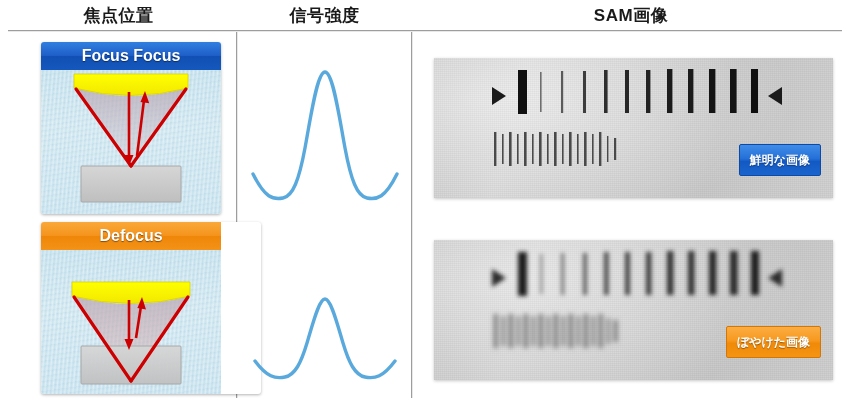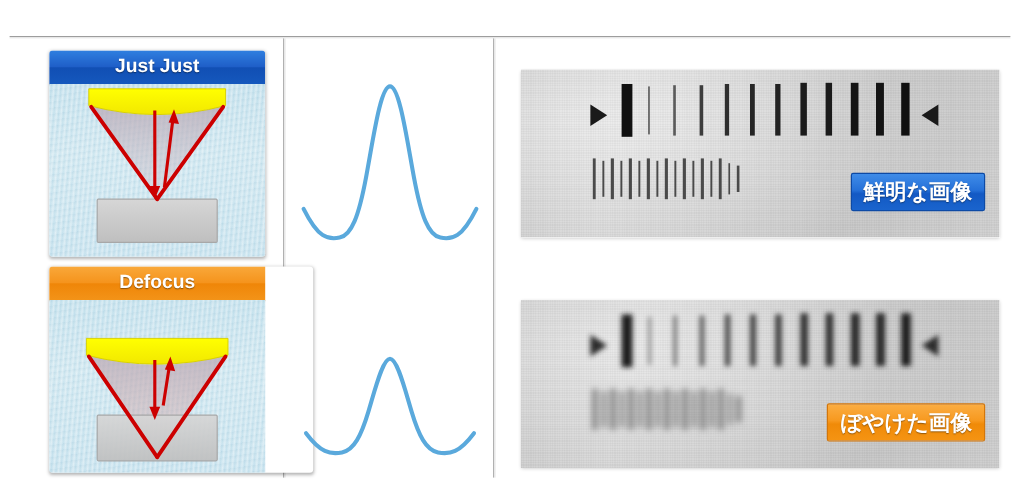--- a/index.html
+++ b/index.html
@@ -56,62 +56,67 @@
 
   
   .curvebox{position:absolute;}
   .curve-1{left:245px;top:52px;width:160px;height:165px;}
   .curve-2{left:245px;top:285px;width:160px;height:105px;}
 
   
   .sam{position:absolute;left:434px;width:399px;height:140px;
        overflow:hidden;box-shadow:0 1px 3px rgba(0,0,0,.22);}
   .sam-1{top:58px;}
-  .sam-2{top:250px;}
+  .sam-2{top:240px;}
   .sam-bg{position:absolute;inset:0;}
   .sam-bg-sharp{
     background:
       radial-gradient(ellipse 120% 150% at 18% 30%, rgba(255,255,255,.55), rgba(255,255,255,0) 60%),
       linear-gradient(105deg,#c9c9c9 0%,#d6d6d6 22%,#cfcfcf 48%,#c8c8c8 70%,#d0d0d0 100%);
   }
   .sam-bg-blur{
     background:
       radial-gradient(ellipse 120% 150% at 20% 28%, rgba(255,255,255,.50), rgba(255,255,255,0) 62%),
       linear-gradient(105deg,#c6c6c6 0%,#d3d3d3 24%,#cdcdcd 50%,#c6c6c6 72%,#cecece 100%);
   }
   .grain{position:absolute;inset:0;opacity:.5;
     background-image:
       repeating-linear-gradient(0deg, rgba(0,0,0,.05) 0 1px, rgba(255,255,255,.05) 1px 2px),
       repeating-linear-gradient(90deg, rgba(0,0,0,.045) 0 1px, rgba(255,255,255,.045) 1px 2px);
   }
   .sam svg{position:absolute;inset:0;}
 
   .badge{position:absolute;display:flex;align-items:center;justify-content:center;
-         font-size:18px;font-weight:bold;color:#fff;
+         font-size:12px;font-weight:bold;color:#fff;
          text-shadow:0 1px 1px rgba(0,0,0,.40);
          border-radius:2px;padding:0 10px;height:30px;font-family:Liberation Serif, serif;}
   .badge-blue{background:linear-gradient(to bottom,#3f8ce8 0%,#2570d8 45%,#1359c4 55%,#1a64cd 100%);
               border:1px solid #0d4aa5;}
   .badge-orange{background:linear-gradient(to bottom,#fbad42 0%,#f7991f 45%,#f08a08 55%,#f59413 100%);
                 border:1px solid #d3760a;}
   .badge-1{right:12px;top:86px;}
   .badge-2{right:12px;top:86px;}
 </style>
 </head>
 <body>
 
 <div class="page">
 
+  <div class="hdr">
+    <div class="hdr-cell hdr-c1">焦点位置</div>
+    <div class="hdr-cell hdr-c2">信号強度</div>
+    <div class="hdr-cell hdr-c3">SAM画像</div>
+  </div>
 
   <div class="hrule hrule-top"></div>
   <div class="vrule vrule-1"></div>
   <div class="vrule vrule-2"></div>
 
   <div class="schem schem-1">
-    <div class="schem-bar bar-blue">Just Just</div>
+    <div class="schem-bar bar-blue">Focus Focus</div>
     <div class="water"></div>
     <div class="svgwrap">
       <svg width="180" height="144" viewBox="0 0 180 144">
         <defs>
           <linearGradient id="coneg1" x1="0" y1="0" x2="0" y2="1">
             <stop offset="0%" stop-color="#b9a9b5" stop-opacity="0.75"></stop>
             <stop offset="100%" stop-color="#cfc2cb" stop-opacity="0.30"></stop>
           </linearGradient>
           <linearGradient id="blockg1" x1="0" y1="0" x2="0" y2="1">
             <stop offset="0%" stop-color="#d6d6d6"></stop>

